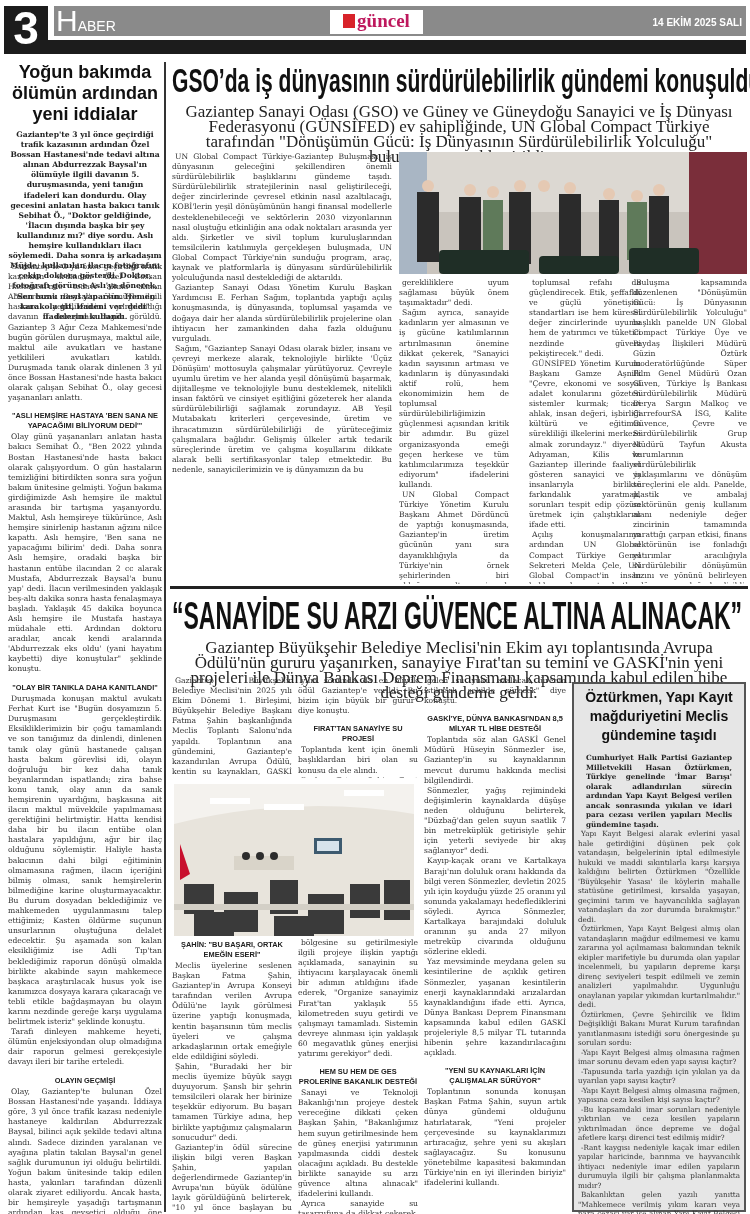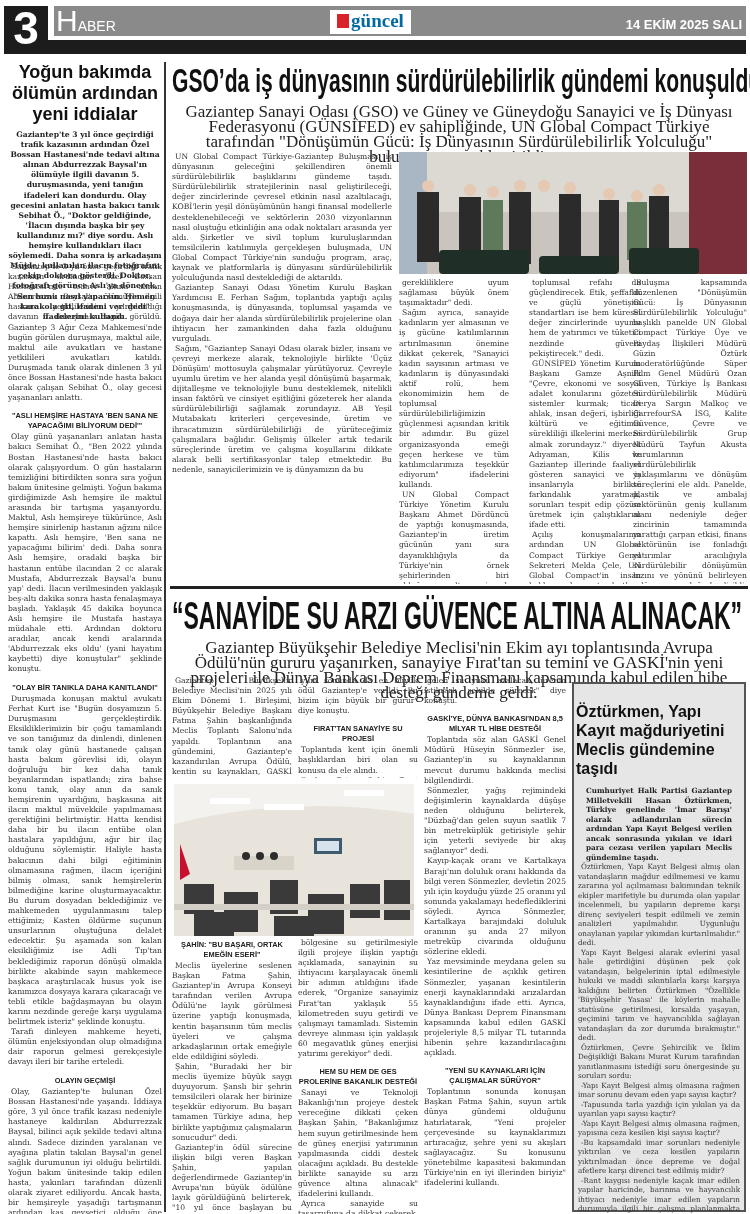--- a/index.html
+++ b/index.html
@@ -3,35 +3,35 @@
 <meta charset="utf-8">
 <style>
 *{box-sizing:border-box;margin:0;padding:0}
 body{width:750px;height:1214px;background:#fff;font-family:"DejaVu Serif",serif;color:#222;overflow:hidden;position:relative}
 .masthead{position:absolute;left:0;top:0;width:750px;height:54px}
 .pg-num{position:absolute;left:4px;top:6px;width:44px;height:44px;background:#1c1c1c;color:#fff;font-family:"Liberation Sans",sans-serif;font-weight:bold;font-size:46px;line-height:44px;text-align:center}
 .bar-gray{position:absolute;left:52px;top:6px;width:694px;height:30px;background:#8a8a8a;border-left:2px solid #fff}
 .bar-black{position:absolute;left:4px;top:40px;width:742px;height:14px;background:#1c1c1c}
 .haber{position:absolute;left:56px;top:6px;color:#fff;font-family:"Liberation Sans",sans-serif;font-size:14px;line-height:30px}
 .haber b{font-size:30px;font-weight:normal}
-.logo{position:absolute;left:330px;top:10px;width:81px;height:24px;background:#fff;color:#0369a1;font-family:"Liberation Serif",serif;font-weight:bold;font-size:19px;line-height:22px;text-align:center}
+.logo{position:absolute;left:330px;top:10px;width:93px;height:24px;background:#fff;color:#be185d;font-family:"Liberation Serif",serif;font-weight:bold;font-size:19px;line-height:22px;text-align:center}
 .logo .mark{display:inline-block;width:12px;height:14px;background:#d8232a;vertical-align:-1px;margin-right:2px}
-.date{position:absolute;right:8px;top:17px;color:#fff;font-family:"Liberation Sans",sans-serif;font-weight:bold;font-size:13px}
+.date{position:absolute;right:8px;top:17px;color:#fff;font-family:"Liberation Sans",sans-serif;font-weight:bold;font-size:10px}
 .vrule{position:absolute;width:2px;background:#333}
 .hrule{position:absolute;height:3px;background:#222}
 .col{position:absolute;font-size:7.6px;line-height:10.1px;text-align:justify;color:#333;overflow:hidden}
 .col p{text-indent:3px}
 .sub{font-family:"Liberation Sans",sans-serif;font-weight:bold;text-align:center;font-size:7.4px;line-height:9.5px;margin:8px 0 2px;color:#222;text-transform:uppercase}
 .head-cond{font-family:"Liberation Sans",sans-serif;font-weight:bold;color:#111;white-space:nowrap;transform-origin:left top;position:absolute}
 .lead{position:absolute;font-family:Liberation Serif, serif;font-size:17px;line-height:15px;text-align:center;color:#222}
 .left-title{position:absolute;left:8px;top:62px;width:154px;text-align:center;font-family:"Liberation Sans",sans-serif;font-weight:bold;font-size:18px;line-height:21px;color:#111}
 .left-lead{position:absolute;left:8px;top:130px;width:154px;font-size:7.6px;line-height:10.1px;text-align:center;font-weight:bold;color:#222}
 .photo{position:absolute;overflow:hidden}
 .box{position:absolute;left:572px;top:682px;width:174px;height:530px;background:#e6e6e6;border:2px solid #555}
-.box-title{font-family:"Liberation Sans",sans-serif;font-weight:bold;font-size:16px;line-height:19px;text-align:left;color:#111;padding:18px 2px 8px}
+.box-title{font-family:"Liberation Sans",sans-serif;font-weight:bold;font-size:14px;line-height:19px;text-align:center;color:#111;padding:4px 2px 8px}
 .box-lead{font-size:7.2px;line-height:9.5px;font-weight:bold;text-align:justify;padding:0 12px}
 .box-body{font-size:7.2px;line-height:9.5px;text-align:justify;padding:0 4px;color:#333}
 .box-body p{text-indent:3px}
 </style>
 </head>
 <body>
 
 <div class="masthead">
   <div class="bar-gray"></div>
   <div class="bar-black"></div>
@@ -183,22 +183,22 @@
   <p>Kayıp-kaçak oranı ve Kartalkaya Barajı'nın doluluk oranı hakkında da bilgi veren Sönmezler, devletin 2025 yılı için koyduğu yüzde 25 oranını yıl sonunda yakalamayı hedeflediklerini söyledi. Ayrıca Sönmezler, Kartalkaya barajındaki doluluk oranının şu anda 27 milyon metreküp civarında olduğunu sözlerine ekledi.</p>
   <p>Yaz mevsiminde meydana gelen su kesintilerine de açıklık getiren Sönmezler, yaşanan kesintilerin enerji kaynaklarındaki arızalardan kaynaklandığını ifade etti. Ayrıca, Dünya Bankası Deprem Finansmanı kapsamında kabul edilen GASKİ projeleriyle 8,5 milyar TL tutarında hibenin şehre kazandırılacağını açıkladı.</p>
   <div class="sub">"YENİ SU KAYNAKLARI İÇİN ÇALIŞMALAR SÜRÜYOR"</div>
   <p>Toplantının sonunda konuşan Başkan Fatma Şahin, suyun artık dünya gündemi olduğunu hatırlatarak, "Yeni projeler çerçevesinde su kaynaklarımızı artıracağız, şehre yeni su akışları sağlayacağız. Su konusunu yönetebilme kapasitesi bakımından Türkiye'nin en iyi illerinden biriyiz" ifadelerini kullandı.</p>
 </div>
 
 <div class="box">
   <div class="box-title">Öztürkmen, Yapı Kayıt mağduriyetini Meclis gündemine taşıdı</div>
   <div class="box-lead">Cumhuriyet Halk Partisi Gaziantep Milletvekili Hasan Öztürkmen, Türkiye genelinde 'İmar Barışı' olarak adlandırılan sürecin ardından Yapı Kayıt Belgesi verilen ancak sonrasında yıkılan ve idari para cezası verilen yapıları Meclis gündemine taşıdı.</div>
   <div class="box-body">
+    <p>Yapı Kayıt Belgesi alarak evlerini yasal hale getirdiğini düşünen pek çok vatandaşın, belgelerinin iptal edilmesiyle hukuki ve maddi sıkıntılarla karşı karşıya kaldığını belirten Öztürkmen "Özellikle 'Büyükşehir Yasası' ile köylerin mahalle statüsüne getirilmesi, kırsalda yaşayan, geçimini tarım ve hayvancılıkla sağlayan vatandaşları da zor durumda bırakmıştır." dedi.</p>
     <p>Öztürkmen, Yapı Kayıt Belgesi almış olan vatandaşların mağdur edilmemesi ve kamu zararına yol açılmaması bakımından teknik ekipler marifetiyle bu durumda olan yapılar incelenmeli, bu yapıların depreme karşı direnç seviyeleri tespit edilmeli ve zemin analizleri yapılmalıdır. Uygunluğu onaylanan yapılar yıkımdan kurtarılmalıdır." dedi.</p>
-    <p>Yapı Kayıt Belgesi alarak evlerini yasal hale getirdiğini düşünen pek çok vatandaşın, belgelerinin iptal edilmesiyle hukuki ve maddi sıkıntılarla karşı karşıya kaldığını belirten Öztürkmen "Özellikle 'Büyükşehir Yasası' ile köylerin mahalle statüsüne getirilmesi, kırsalda yaşayan, geçimini tarım ve hayvancılıkla sağlayan vatandaşları da zor durumda bırakmıştır." dedi.</p>
     <p>Öztürkmen, Çevre Şehircilik ve İklim Değişikliği Bakanı Murat Kurum tarafından yanıtlanmasını istediği soru önergesinde şu soruları sordu:</p>
     <p>-Yapı Kayıt Belgesi almış olmasına rağmen imar sorunu devam eden yapı sayısı kaçtır?</p>
     <p>-Tapusunda tarla yazdığı için yıkılan ya da uyarılan yapı sayısı kaçtır?</p>
     <p>-Yapı Kayıt Belgesi almış olmasına rağmen, yapısına ceza kesilen kişi sayısı kaçtır?</p>
     <p>-Bu kapsamdaki imar sorunları nedeniyle yıktırılan ve ceza kesilen yapıların yıktırılmadan önce depreme ve doğal afetlere karşı direnci test edilmiş midir?</p>
     <p>-Rant kaygısı nedeniyle kaçak imar edilen yapılar haricinde, barınma ve hayvancılık ihtiyacı nedeniyle imar edilen yapıların durumuyla ilgili bir çalışma planlanmakta mıdır?</p>
     <p>Bakanlıktan gelen yazılı yanıtta "Mahkemece verilmiş yıkım kararı veya para cezası var ise alınan Yapı Kayıt Belgesi bu kararların uygulanmasına engel teşkil etmemektedir. Dolayısıyla söz konusu yapılar hakkında taşınmazın tabi olduğu özel kanun (Toprak Koruma ve Arazi Kullanımı Kanunu gibi) uyarınca yıkım kararı veya para cezası verilir ise alınan Yapı Kayıt Belgesi bu kararların uygulanmasına engel teşkil etmemekte ve söz konusu kararlar uygulanabilmektedir." Denildi.</p>
 
   </div>
 </div>

